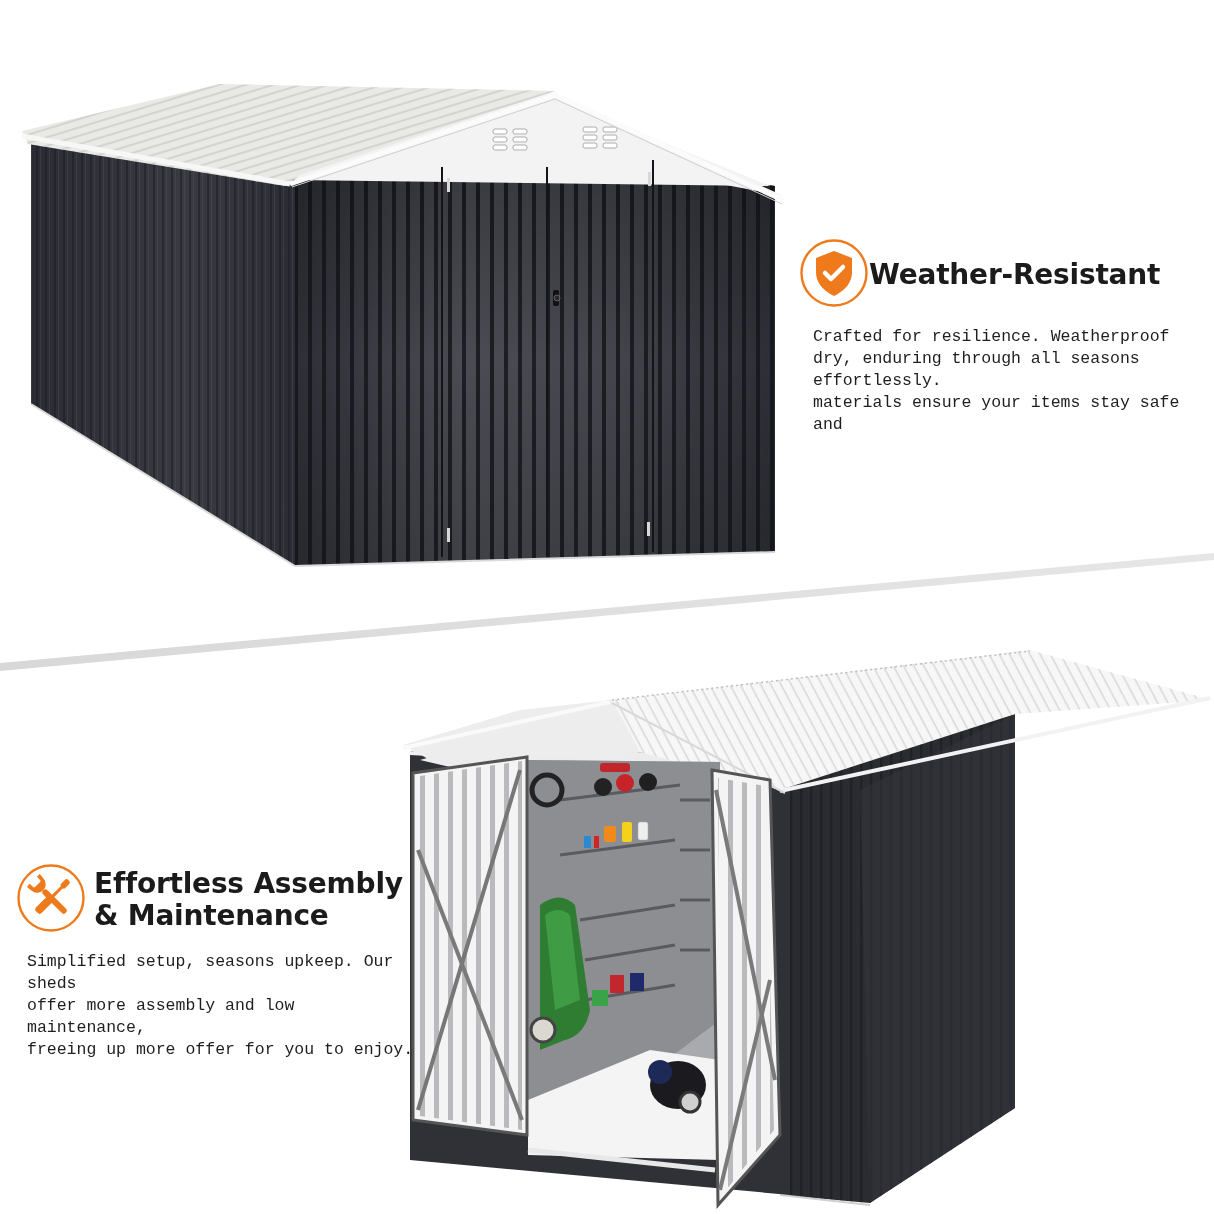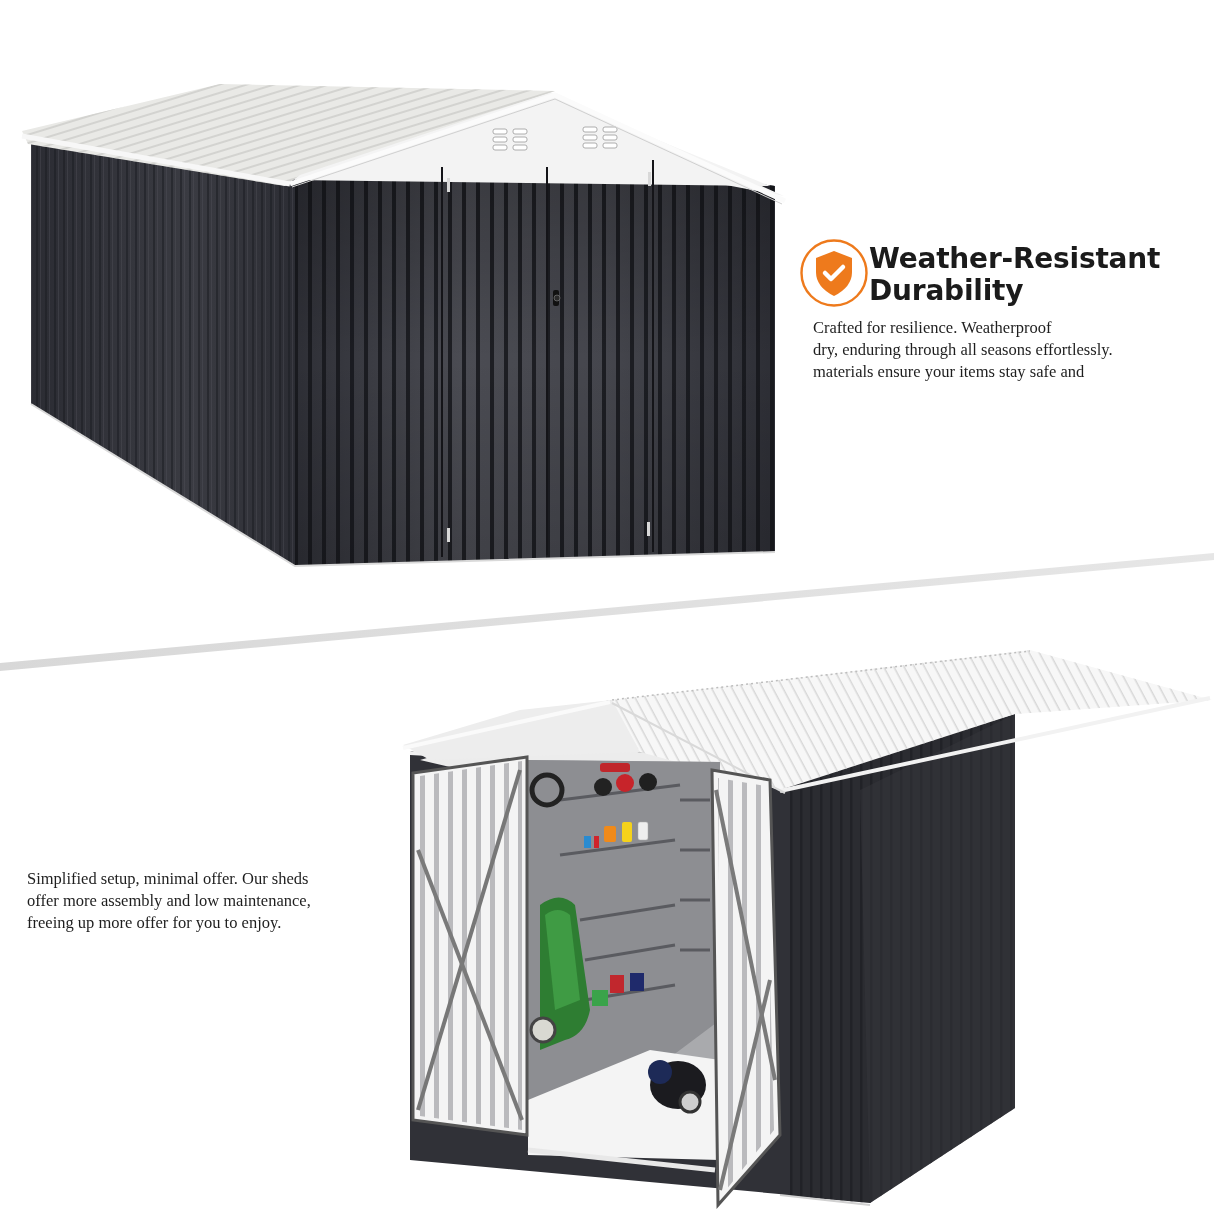--- a/index.html
+++ b/index.html
@@ -4,22 +4,22 @@
 <style>
   html, body { margin: 0; padding: 0; background: #ffffff; }
   body { width: 1214px; height: 1214px; position: relative; overflow: hidden;
          font-family: "Liberation Sans", "DejaVu Sans", sans-serif; }
   .scene { position: absolute; left: 0; top: 0; width: 1214px; height: 1214px; }
   .feature { position: absolute; }
   .feature .head { display: flex; align-items: center; }
   .feature .badge { flex: 0 0 auto; }
   .feature .title { font-family: "DejaVu Sans", sans-serif; font-weight: bold; color: #1b1b1b;
                     font-size: 28px; line-height: 32px; letter-spacing: -0.2px; }
-  .feature .desc { font-family: Liberation Serif, serif; color: #1e1e1e;
-                   font-size: 16.5px; line-height: 22px; margin-top: 5px; }
+  .feature .desc { font-family: Liberation Mono, monospace; color: #1e1e1e;
+                   font-size: 16.5px; line-height: 22px; margin-top: 14px; }
   #feat-weather { left: 799px; top: 238px; width: 400px; }
   #feat-weather .head { }
   #feat-weather .desc { margin-left: 14px; }
   #feat-assembly { left: 16px; top: 863px; width: 400px; }
   #feat-assembly .head { gap: 8px; }
   #feat-assembly .desc { margin-left: 11px; }
 </style>
 </head>
 <body>
 
@@ -213,29 +213,51 @@
   <div class="head">
     <span class="badge">
       <svg width="70" height="70" viewBox="0 0 70 70">
         <circle cx="35" cy="35" r="32.5" fill="none" stroke="#ee7a1c" stroke-width="2.4"></circle>
         <path d="M35,13 L53,20 L53,34 Q53,49 35,58 Q17,49 17,34 L17,20 Z" fill="#ee7a1c"></path>
         <polyline points="26,35 32,41 44,29" fill="none" stroke="#ffffff" stroke-width="4.5" stroke-linecap="round" stroke-linejoin="round"></polyline>
       </svg>
     </span>
     <div>
       <div class="title">Weather-Resistant</div>
-      <div class="title">Durability</div>
     </div>
   </div>
   <div class="desc">
     <div>Crafted for resilience. Weatherproof</div>
     <div>dry, enduring through all seasons effortlessly.</div>
     <div>materials ensure your items stay safe and</div>
   </div>
 </div>
 
 <div class="feature" id="feat-assembly">
+  <div class="head">
+    <span class="badge">
+      <svg width="70" height="70" viewBox="0 0 70 70">
+        <circle cx="35" cy="35" r="32.5" fill="none" stroke="#ee7a1c" stroke-width="2.4"></circle>
+
+        <g transform="rotate(45 35 35)">
+          <rect x="32" y="10" width="6" height="10" rx="2.5" fill="#ee7a1c"></rect>
+          <rect x="33.5" y="19" width="3" height="14" fill="#ee7a1c"></rect>
+          <rect x="31" y="33" width="8" height="22" rx="3" fill="#ee7a1c"></rect>
+        </g>
+
+        <g transform="rotate(-45 35 35)">
+          <rect x="32" y="24" width="6" height="32" rx="3" fill="#ee7a1c"></rect>
+          <path d="M27,12 a9,9 0 0 0 16,0 l0,6 a9,9 0 0 1 -16,0 z" fill="#ee7a1c"></path>
+          <path d="M26,10 Q26,24 35,24 Q44,24 44,10 L40,10 L40,16 L30,16 L30,10 Z" fill="#ee7a1c"></path>
+        </g>
+      </svg>
+    </span>
+    <div>
+      <div class="title">Effortless Assembly</div>
+      <div class="title">&amp; Maintenance</div>
+    </div>
+  </div>
   <div class="desc">
-    <div>Simplified setup, minimal offer. Our sheds</div>
+    <div>Simplified setup, seasons upkeep. Our sheds</div>
     <div>offer more assembly and low maintenance,</div>
     <div>freeing up more offer for you to enjoy.</div>
   </div>
 </div>
 
 </body></html>

